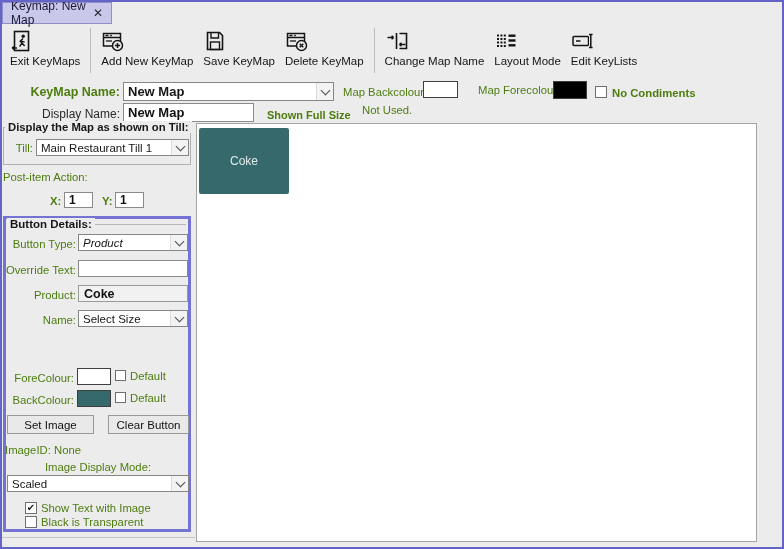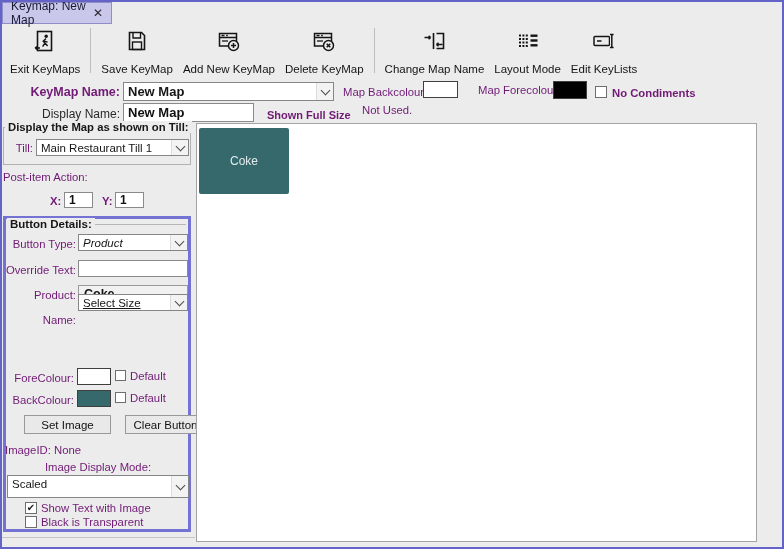--- a/index.html
+++ b/index.html
@@ -12,46 +12,46 @@
   
   .tab {
     position:absolute; left:0; top:0; width:110px; height:22px;
     background:#c9c7ea; border:1px solid #908ec9;
     display:flex; align-items:center; padding:0 8px; gap:0;
     font-size:12px; color:#191933; cursor:default;
   }
   .tab-close { font-weight:bold; font-size:12px; color:#26262c; cursor:pointer; }
   
   .toolbar { position:absolute; left:3px; top:24px; height:52px; display:flex; align-items:flex-start; }
-  .tb-btn { display:flex; flex-direction:column; align-items:center; gap:10px; padding:3px 5px 0 5px; cursor:pointer; }
+  .tb-btn { display:flex; flex-direction:column; gap:2px; padding:3px 5px 0 5px; cursor:pointer; }
   .tb-btn svg { display:block; }
   .tb-label { font-size:11.5px; color:#141414; white-space:nowrap; }
   .tb-sep { width:1px; background:#bdbdbd; height:45px; margin:2px 5px 0 5px; }
   
-  .lbl { position:absolute; font-size:11.3px; color:#701a75; white-space:nowrap; }
+  .lbl { position:absolute; font-size:11.3px; color:#4d7c0f; white-space:nowrap; }
   .lbl-r { text-align:right; }
   .b { font-weight:bold; }
   .combo {
     position:absolute; height:18px; background:#fff; border:1px solid #868686;
     display:flex; align-items:stretch; cursor:pointer;
   }
   .combo-val { flex:1; font-size:11.5px; padding:2px 0 0 4px; white-space:nowrap; overflow:hidden; }
   .combo-arrow { width:17px; background:#f3f3f3; border-left:1px solid #dcdcdc; display:flex; align-items:center; justify-content:center; }
   .combo-arrow::after { content:""; width:6px; height:6px; border-right:1.5px solid #4c4c4c; border-bottom:1.5px solid #4c4c4c; transform:rotate(45deg); margin-top:-3px; }
   .combo-big .combo-val { font-weight:bold; font-size:13px; padding-top:1px; }
   .input {
     position:absolute; background:#fff; border:1px solid #8a8a8a;
     font-family:inherit; font-size:13px; font-weight:bold; padding:0 4px; color:#111;
   }
   .swatch { position:absolute; border:1px solid #3f3f3f; cursor:pointer; }
   .cb { position:absolute; width:12px; height:12px; background:#fff; border:1px solid #6e6e6e; display:flex; align-items:center; justify-content:center; cursor:pointer; }
   .cb-mark { font-size:10px; font-weight:bold; color:#1d1d1d; line-height:1; margin-top:-1px; }
   .push-btn {
     position:absolute; background:#e9e9e9; border:1px solid #999999;
-    font-size:11.5px; display:flex; align-items:center; justify-content:center; cursor:pointer; color:#111;margin-left:17px;
+    font-size:11.5px; display:flex; align-items:center; justify-content:center; cursor:pointer; color:#111;
   }
   .groupbox { position:absolute; border:1px solid #b2b0b0; }
   .group-title { position:absolute; font-size:11.3px; font-weight:bold; background:#ececec; padding:0 3px; white-space:nowrap;text-align:center; }
   .bd-box { position:absolute; border:3px solid #7472d3; }
   .hline { position:absolute; height:1px; background:#b8b6b6; }
   .readonly-box {
     position:absolute; background:#f1f1f1; border:1px solid #9a9a9a;
     font-size:12.5px; font-weight:bold; padding:1px 0 0 5px; color:#111;
   }
   
@@ -79,40 +79,40 @@
           <circle cx="13.2" cy="7.3" r="1.7" fill="#151515" stroke="none"></circle>
           <path d="M13 9.6 L10.2 12.3 L12 14 L9.6 17.6 M10.6 11.8 L14.6 13.2 M12 14 L14.6 17" stroke-width="1.4"></path>
           <path d="M2 19 h5 M2 19 l2 -1.6 M2 19 l2 1.6" stroke-width="1.3"></path>
         </svg>
       </span>
       <span class="tb-label">Exit KeyMaps</span>
     </div>
     <div class="tb-sep"></div>
     <div class="tb-btn">
       <span>
-        <svg width="24" height="24" viewBox="0 0 24 24" fill="none" stroke="#151515" stroke-width="1.6">
-          <path d="M4.5 3.5 h12 l3 3 v14 h-15 z"></path>
-          <path d="M8 3.5 v5.5 h7.5 v-5.5" stroke-width="1.4"></path>
-          <rect x="7.5" y="13" width="9" height="7.5" stroke-width="1.4"></rect>
-        </svg>
-      </span>
-      <span class="tb-label">Save KeyMap</span>
-    </div>
-    <div class="tb-btn">
-      <span>
         <svg width="24" height="24" viewBox="0 0 24 24" fill="none" stroke="#151515" stroke-width="1.5">
           <rect x="2.5" y="4.5" width="17" height="12.5"></rect>
           <path d="M2.5 8.5 h17"></path>
           <path d="M4.5 6.5 h3 M9.2 6.5 h1.6" stroke-width="1.3"></path>
           <path d="M5 12 h6" stroke-width="1.3"></path>
           <circle cx="16.5" cy="16.5" r="5" fill="#ececec"></circle>
           <path d="M16.5 13.9 v5.2 M13.9 16.5 h5.2"></path>
         </svg>
       </span>
       <span class="tb-label">Add New KeyMap</span>
+    </div>
+    <div class="tb-btn">
+      <span>
+        <svg width="24" height="24" viewBox="0 0 24 24" fill="none" stroke="#151515" stroke-width="1.6">
+          <path d="M4.5 3.5 h12 l3 3 v14 h-15 z"></path>
+          <path d="M8 3.5 v5.5 h7.5 v-5.5" stroke-width="1.4"></path>
+          <rect x="7.5" y="13" width="9" height="7.5" stroke-width="1.4"></rect>
+        </svg>
+      </span>
+      <span class="tb-label">Save KeyMap</span>
     </div>
     <div class="tb-btn">
       <span>
         <svg width="24" height="24" viewBox="0 0 24 24" fill="none" stroke="#151515" stroke-width="1.5">
           <rect x="2.5" y="4.5" width="17" height="12.5"></rect>
           <path d="M2.5 8.5 h17"></path>
           <path d="M4.5 6.5 h3 M9.2 6.5 h1.6" stroke-width="1.3"></path>
           <path d="M5 12 h6" stroke-width="1.3"></path>
           <circle cx="16.5" cy="16.5" r="5" fill="#ececec"></circle>
           <path d="M14.7 14.7 l3.6 3.6 M18.3 14.7 l-3.6 3.6"></path>
@@ -213,21 +213,21 @@
     <span class="combo-arrow"></span>
   </div>
 
   <div class="lbl lbl-r" style="left:2px; top:262px; width:72px;">Override Text:</div>
   <input class="input" style="left: 76px; top: 258px; width: 110px; height: 17px;" value="">
 
   <div class="lbl lbl-r" style="left:8px; top:287px; width:66px;">Product:</div>
   <div class="readonly-box" style="left:76px; top:283px; width:110px; height:17px;">Coke</div>
 
   <div class="lbl lbl-r" style="left:8px; top:312px; width:66px;">Name:</div>
-  <div class="combo" style="left:76px; top:292px; width:110px; height:17px;text-decoration:underline;">
+  <div class="combo" style="left:76px; top:308px; width:110px; height:17px;">
     <span class="combo-val">Select Size</span>
     <span class="combo-arrow"></span>
   </div>
 
   <div class="lbl lbl-r" style="left:4px; top:370px; width:68px;">ForeColour:</div>
   <div class="swatch" style="left: 75px; top: 366px; width: 34px; height: 17px; background-color: rgb(255, 255, 255);"></div>
   <span class="cb" style="left:113px; top:368px; width:11px; height:11px;">
     <span class="cb-mark"></span>
   </span>
   <div class="lbl" style="left:128px; top:368px;">Default</div>
@@ -239,21 +239,21 @@
   </span>
   <div class="lbl" style="left:128px; top:390px;">Default</div>
 
   <div class="push-btn" style="left:5px; top:413px; width:87px; height:19px;">Set Image</div>
   <div class="push-btn" style="left:106px; top:413px; width:81px; height:19px;">Clear Button</div>
 
   <div class="lbl" style="left:3px; top:442px;">ImageID:</div>
   <div class="lbl" style="left:52px; top:442px;">None</div>
 
   <div class="lbl" style="left:20px; top:459px; width:152px; text-align:center;">Image Display Mode:</div>
-  <div class="combo" style="left:5px; top:473px; width:182px; height:23px;">
+  <div class="combo" style="left:5px; top:473px; width:182px; height:17px;">
     <span class="combo-val">Scaled</span>
     <span class="combo-arrow"></span>
   </div>
 
   <span class="cb" style="left:23px; top:500px;">
     <span class="cb-mark">✔</span>
   </span>
   <div class="lbl" style="left:39px; top:500px;">Show Text with Image</div>
 
   <span class="cb" style="left:23px; top:514px;">

